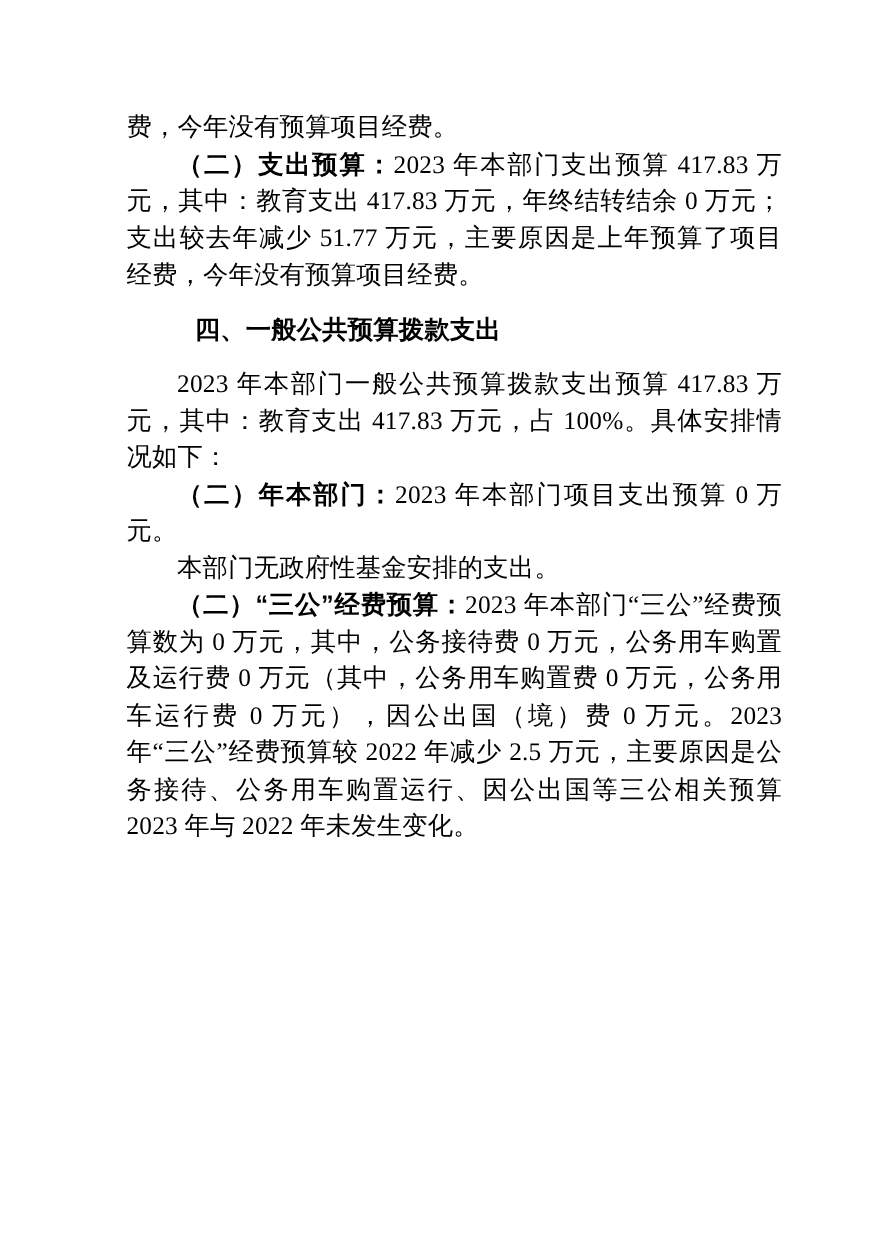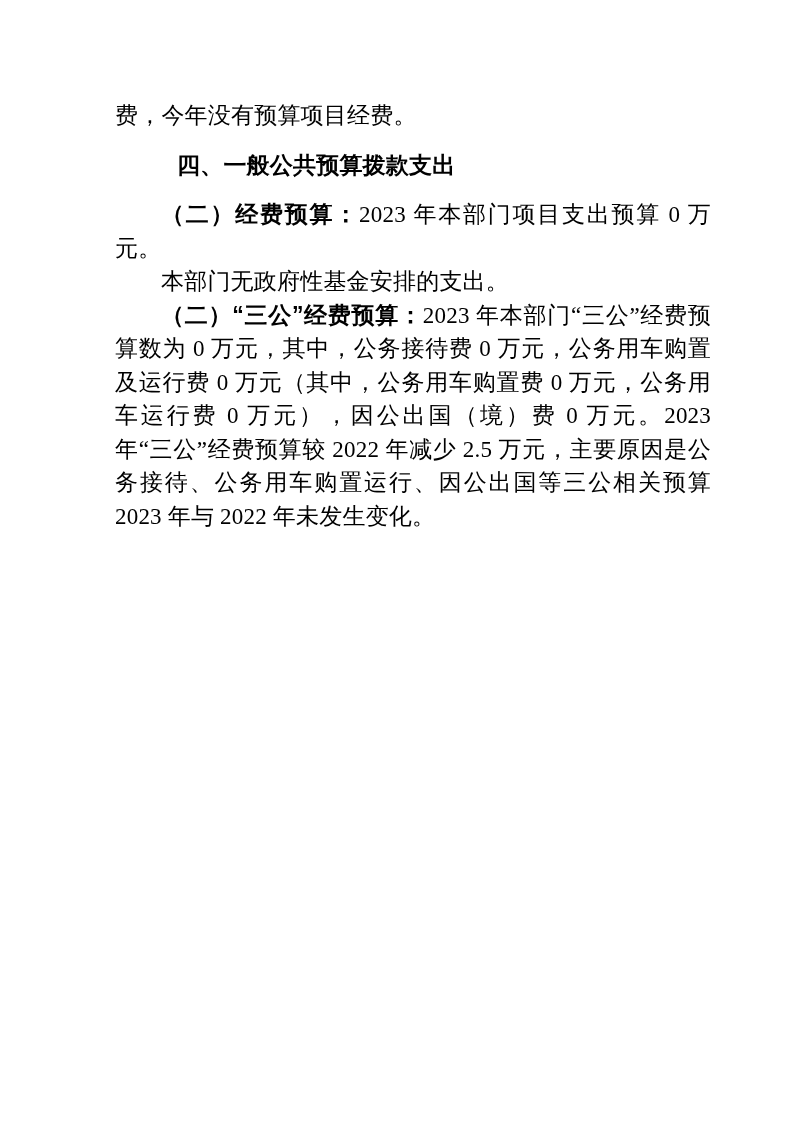--- a/index.html
+++ b/index.html
@@ -47,26 +47,28 @@
   }
 </style>
 </head>
 <body>
 
 <div class="page">
   <div class="content">
 
     <p class="para no-indent"><b class="lead"></b><span>费，今年没有预算项目经费。</span></p>
 
+    <p class="para"><b class="lead">（二）支出预算：</b><span>2023 年本部门支出预算 417.83 万元，其中：教育支出 417.83 万元，年终结转结余 0 万元；支出较去年减少 51.77 万元，主要原因是上年预算了项目经费，今年没有预算项目经费。</span></p>
 
     <p class="heading">四、一般公共预算拨款支出</p>
 
+    <p class="para"><b class="lead"></b><span>2023 年本部门一般公共预算拨款支出预算 417.83 万元，其中：教育支出 417.83 万元，占 100%。具体安排情况如下：</span></p>
 
 
-    <p class="para"><b class="lead">（二）经费预算：</b><span>2023 年本部门项目支出预算 0 万元。</span></p>
+    <p class="para"><b class="lead">（二）年本部门：</b><span>2023 年本部门项目支出预算 0 万元。</span></p>
 
 
     <p class="para"><b class="lead"></b><span>本部门无政府性基金安排的支出。</span></p>
 
 
 
     <p class="para"><b class="lead">（二）“三公”经费预算：</b><span>2023 年本部门“三公”经费预算数为 0 万元，其中，公务接待费 0 万元，公务用车购置及运行费 0 万元（其中，公务用车购置费 0 万元，公务用车运行费 0 万元），因公出国（境）费 0 万元。2023 年“三公”经费预算较 2022 年减少 2.5 万元，主要原因是公务接待、公务用车购置运行、因公出国等三公相关预算 2023 年与 2022 年未发生变化。</span></p>
 
   </div>
 </div>

